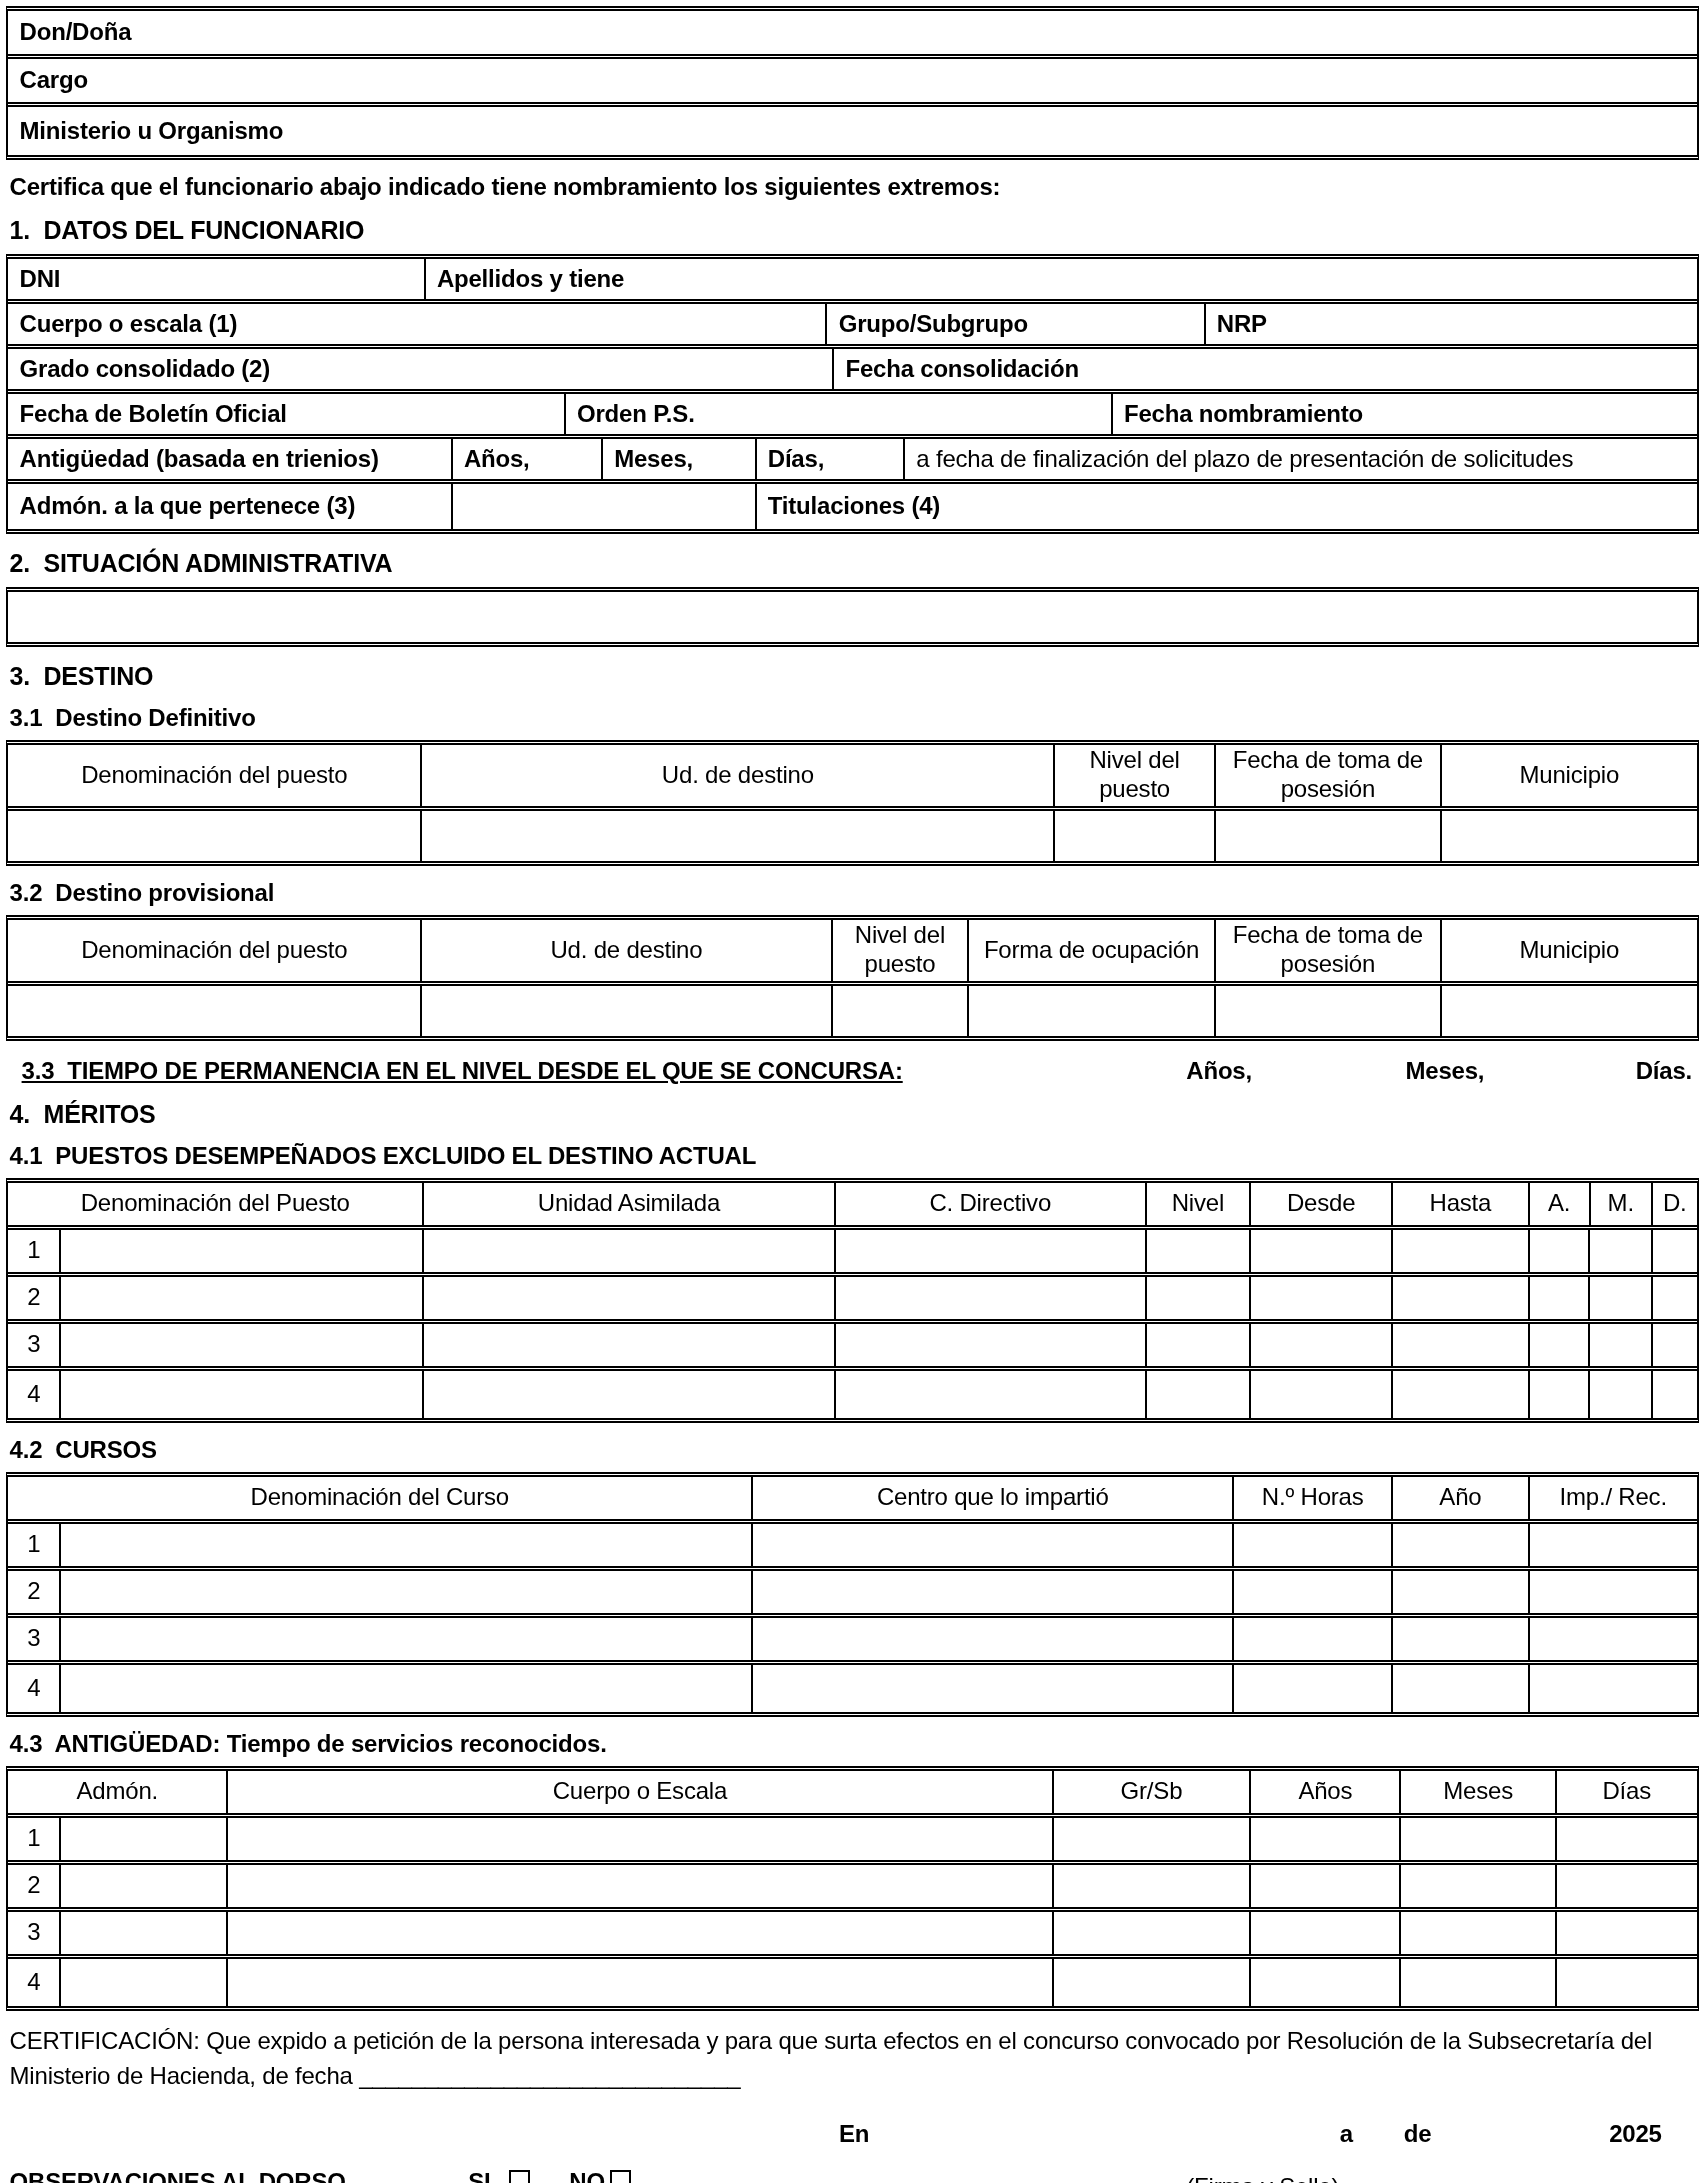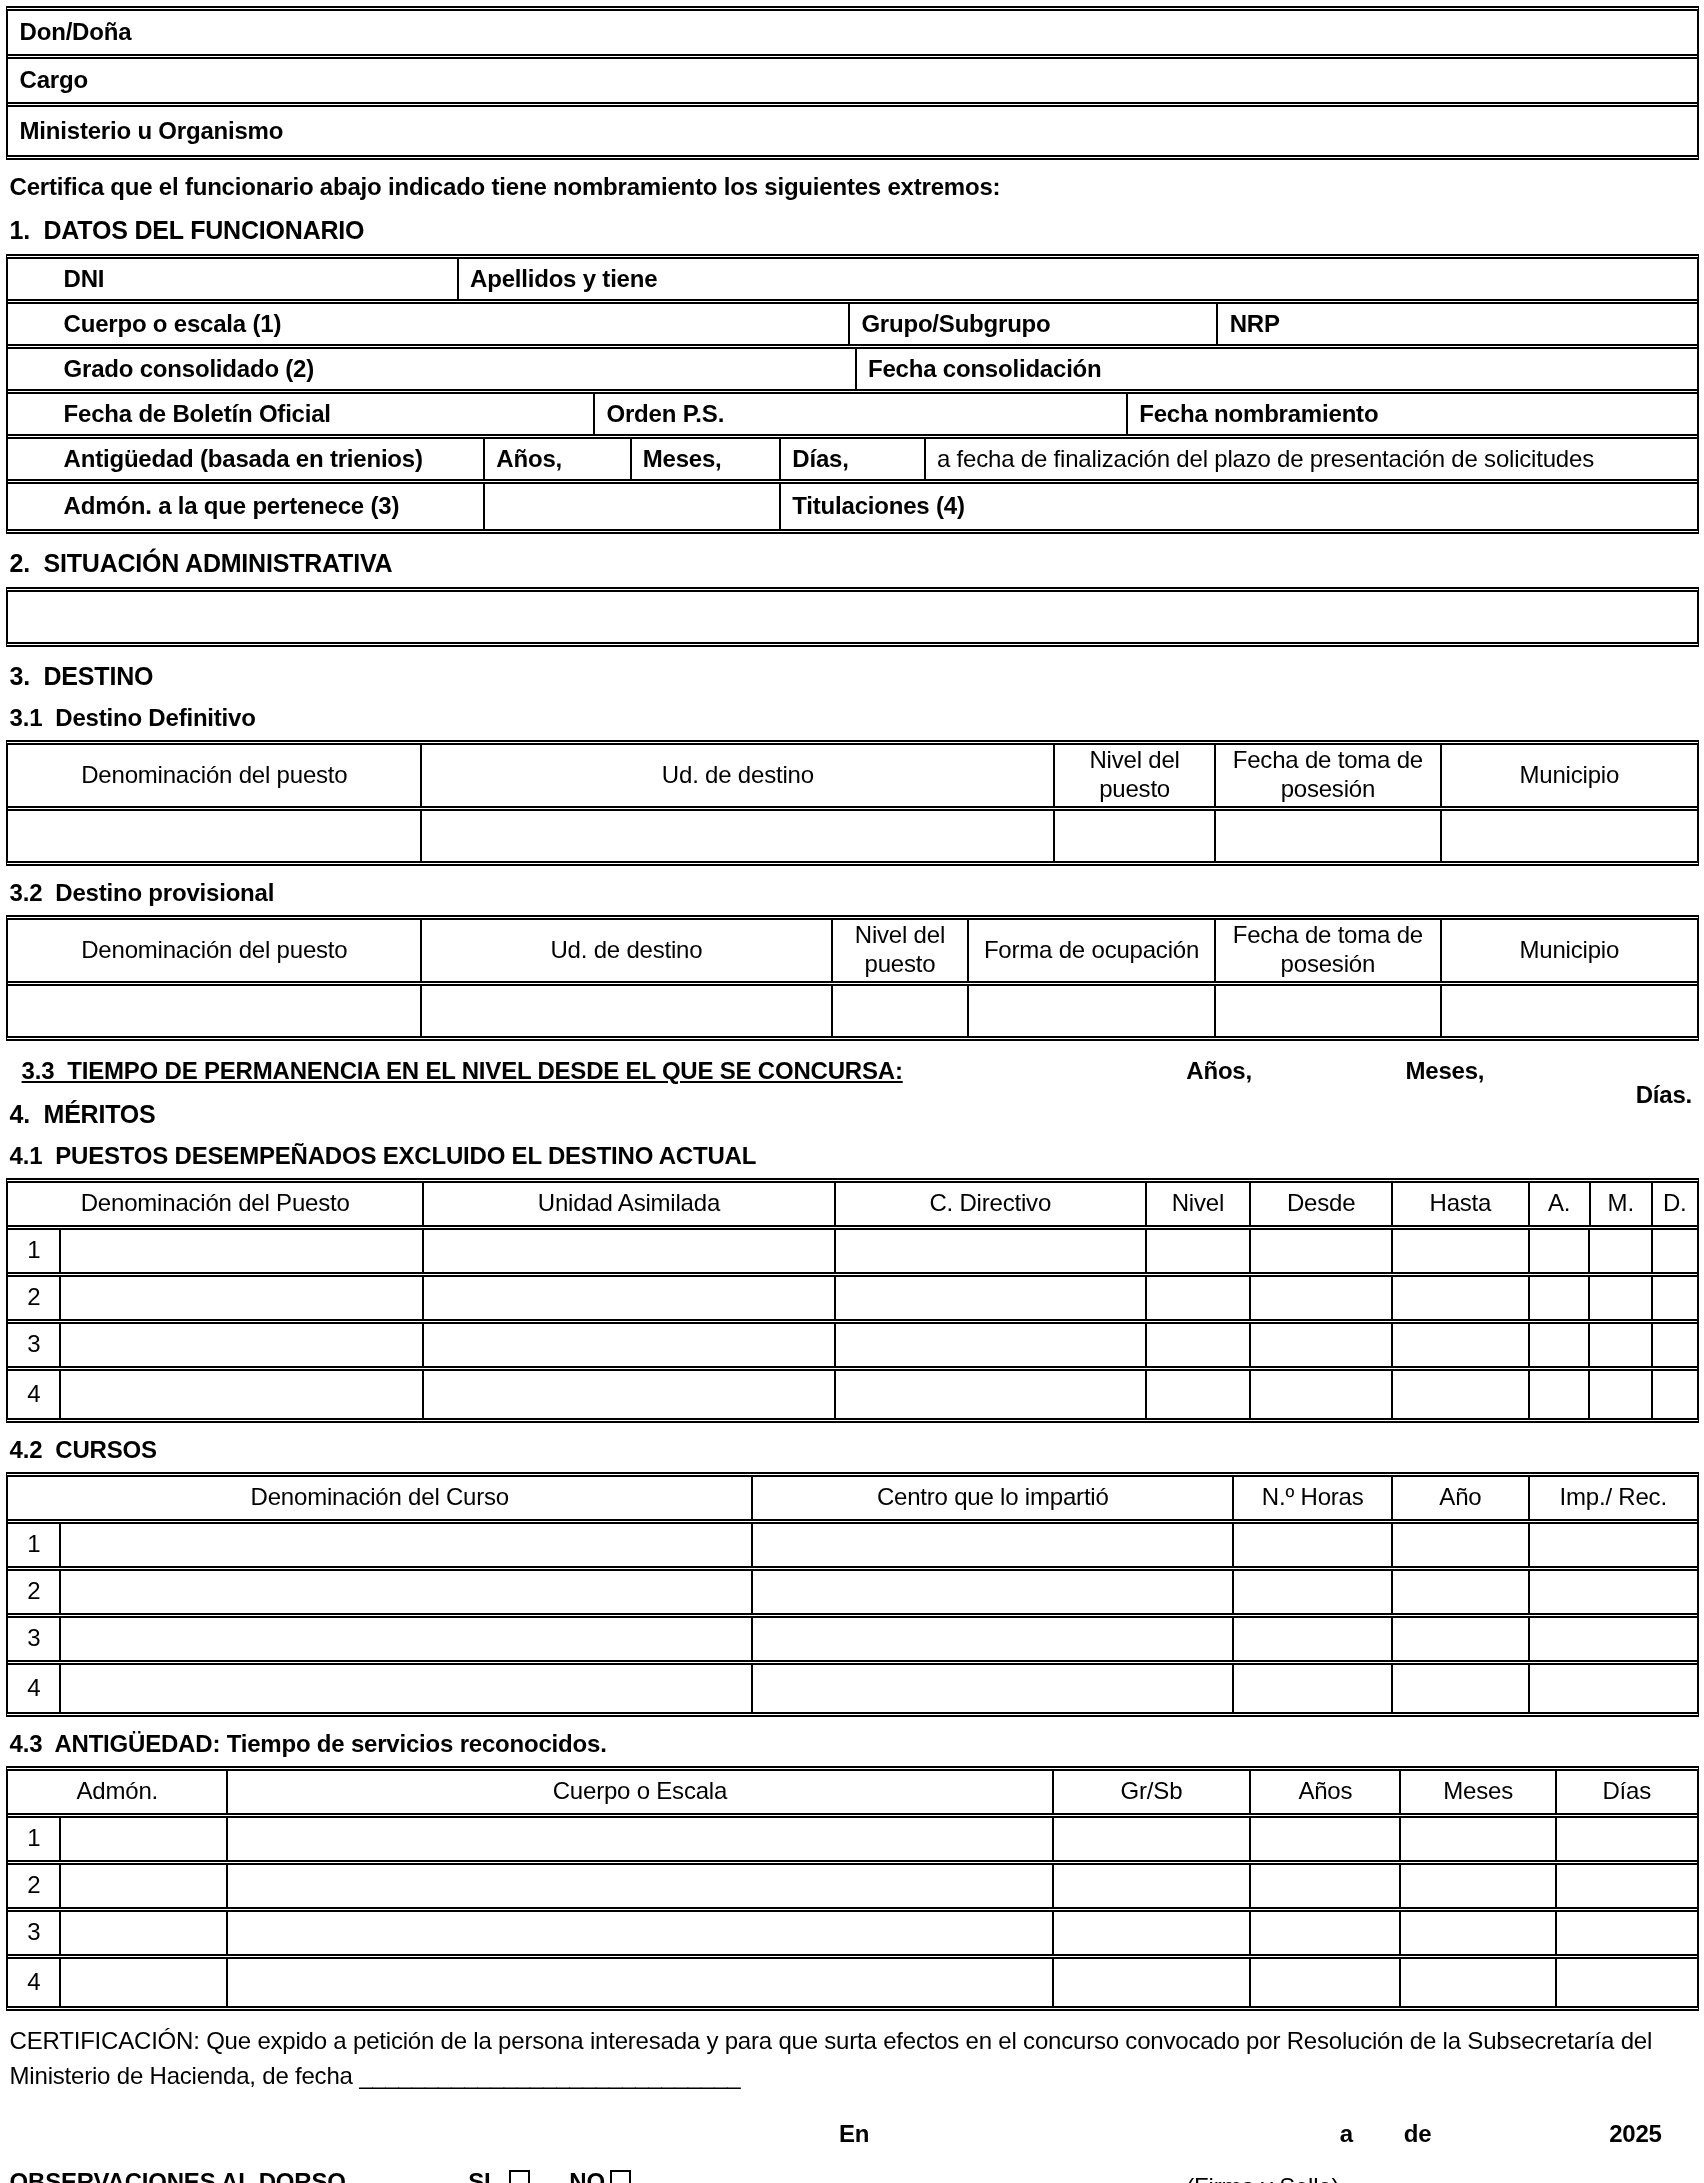--- a/index.html
+++ b/index.html
@@ -19,21 +19,21 @@
   }
   .trow{display:flex;border-bottom:5.6px double #000;box-sizing:border-box;}
   .trow:last-child{border-bottom:0;}
   .cell{
     border-left:2.4px solid #000;box-sizing:border-box;
     display:flex;align-items:center;padding:0 11.2px;line-height:1.2;
   }
   .cell:first-child{border-left:0;}
   .cell.ctr{justify-content:center;text-align:center;padding:0 4.8px;}
   .cell .lbl{font-weight:bold;}
-  .h60{min-height:48px;} .h56{min-height:45px;padding-left:44px;} .h62{min-height:50px;}
+  .h60{min-height:48px;} .h56{min-height:45px;} .h62{min-height:50px;}
   .h58{min-height:47px;} .h82{min-height:66px;}
   .certify{font-weight:bold;margin:13px 0 8px 3.2px;}
   .para{margin:13px 0 0 3.2px;line-height:1.45;}
   .rel{position:relative;margin:0 3.2px;}
   .abs{position:absolute;top:0;white-space:nowrap;}
   .chk{display:inline-block;width:21px;height:24px;border:2.4px solid #000;box-sizing:border-box;vertical-align:-3.2px;}
 </style>
 </head>
 <body>
 
@@ -171,21 +171,21 @@
       <div class="cell" style="flex-basis:14.6%"></div>
       <div class="cell" style="flex-basis:13.4%"></div>
       <div class="cell" style="flex:1"></div>
     </div>
   </div>
 
   <div class="rel" style="height:35px;margin-top:16px;">
     <span class="abs bold" style="left:12px;text-decoration:underline;">3.3&nbsp; TIEMPO DE PERMANENCIA EN EL NIVEL DESDE EL QUE SE CONCURSA:</span>
     <span class="abs bold" style="left:69.8%;">Años,</span>
     <span class="abs bold" style="left:82.8%;">Meses,</span>
-    <span class="abs bold" style="right:0.2%;margin-top:24px;">Días.</span>
+    <span class="abs bold" style="right:0.2%;">Días.</span>
   </div>
 
   <div class="heading" style="margin-top:8px;">4.&nbsp; MÉRITOS</div>
 
   <div class="subheading">4.1&nbsp; PUESTOS DESEMPEÑADOS EXCLUIDO EL DESTINO ACTUAL</div>
   <div class="tbl">
     <div class="trow h58">
       <div class="cell ctr" style="flex-basis:24.5%">Denominación del Puesto</div>
       <div class="cell ctr" style="flex-basis:24.4%">Unidad Asimilada</div>
       <div class="cell ctr" style="flex-basis:18.4%">C. Directivo</div>

